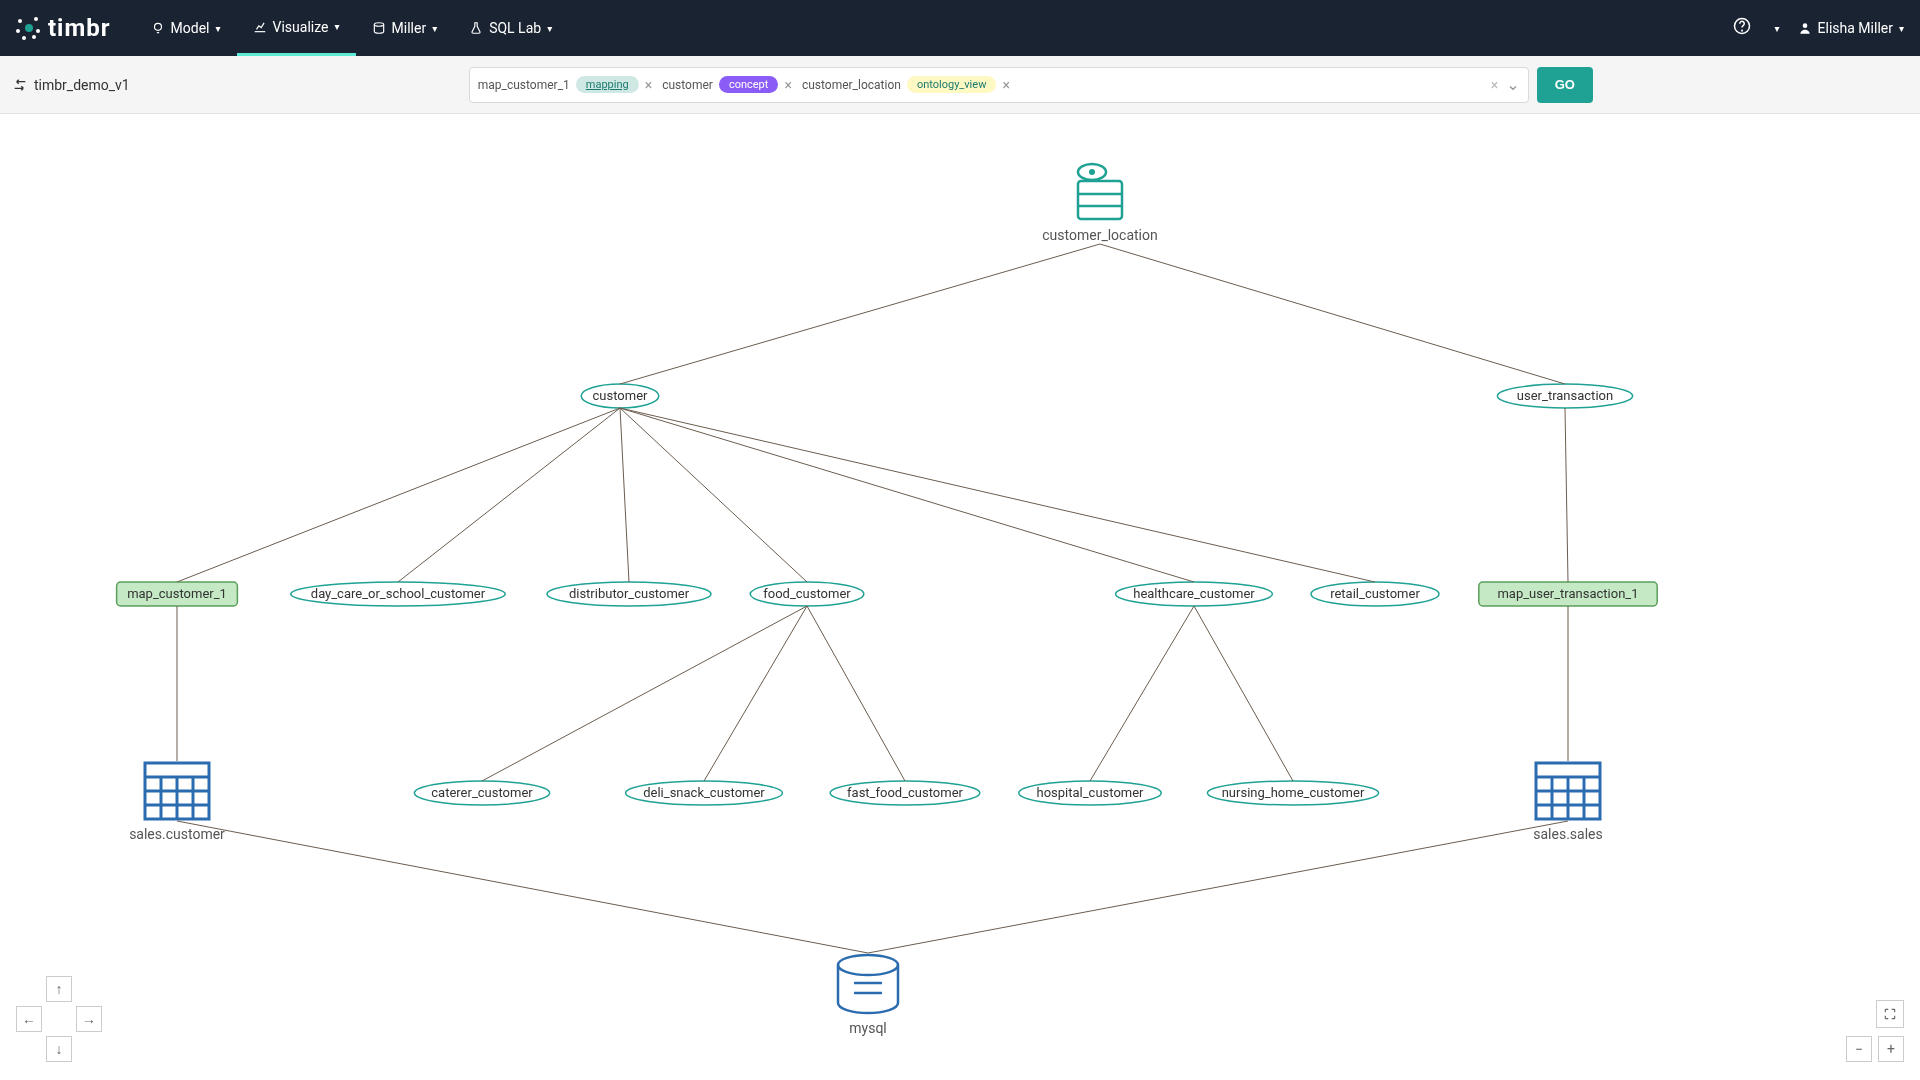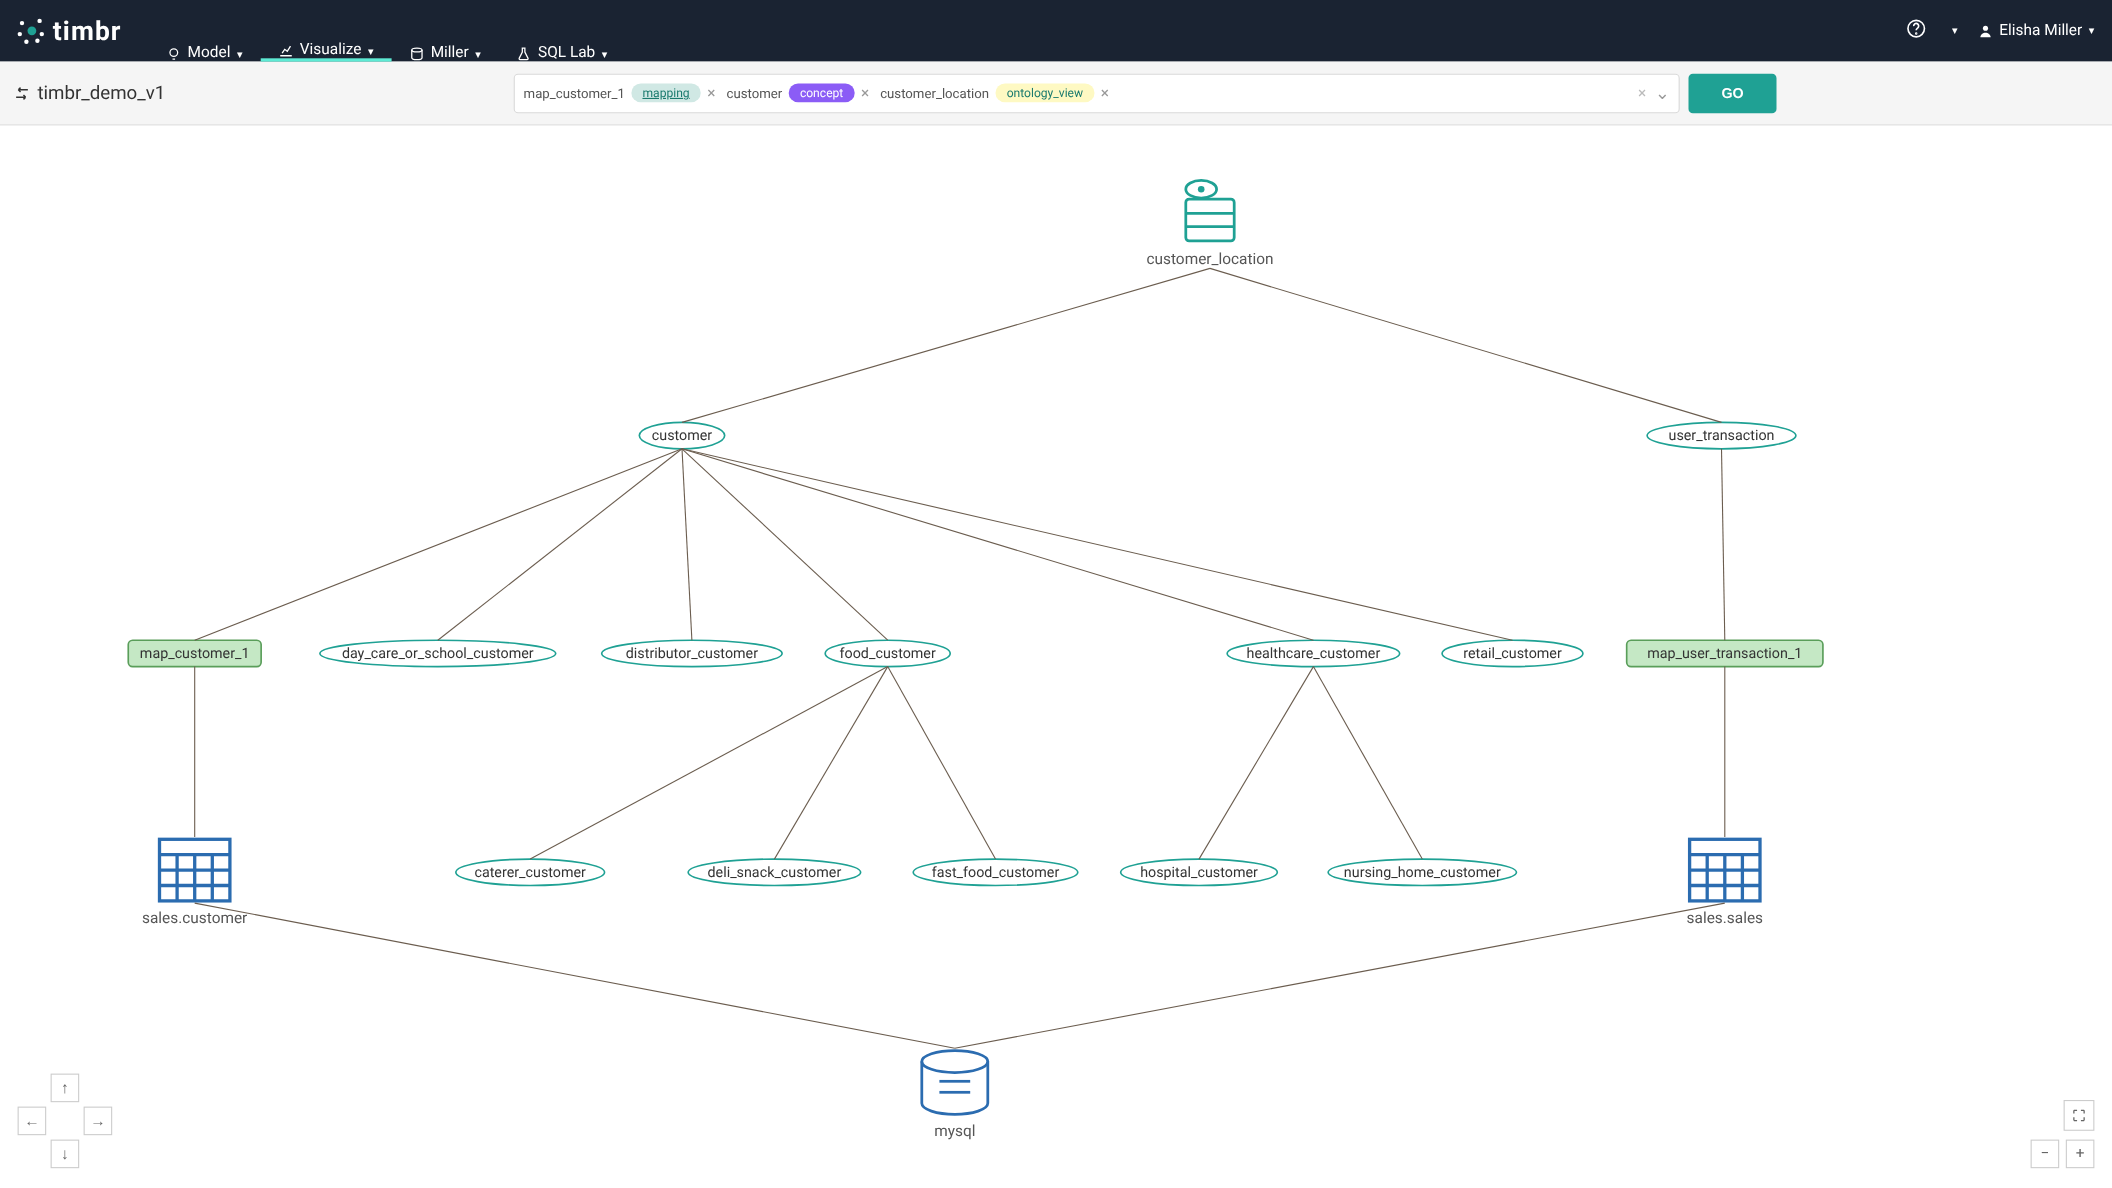--- a/index.html
+++ b/index.html
@@ -4,43 +4,43 @@
 <style>
 * { box-sizing: border-box; margin: 0; padding: 0; }
 body { font-family: -apple-system, BlinkMacSystemFont, "Segoe UI", Roboto, sans-serif; background: #fff; overflow: hidden; width: 1920px; height: 1080px; position: relative; }
 
 
 .topnav { height: 56px; background: #1a2332; display: flex; align-items: center; padding: 0 16px; color: #fff; }
 .logo { display: flex; align-items: center; font-size: 24px; font-weight: 700; letter-spacing: 1px; margin-right: 24px; }
 .logo-icon { width: 26px; height: 26px; margin-right: 6px; position: relative; }
 .logo-icon::before { content:""; position:absolute; width:8px; height:8px; border-radius:50%; background:#1fa194; left:9px; top:9px; }
 .logo-icon span { position:absolute; width:4px; height:4px; border-radius:50%; background:#fff; }
-.nav-item { display:flex; align-items:flex-end; padding:0 16px; height:56px; font-size:14px; cursor:pointer; color:#fff; }
+.nav-item { display:flex; align-items:center; padding:0 16px; height:56px; font-size:14px; cursor:pointer; color:#fff; }
 .nav-item .ni-icon { margin-right:6px; display:inline-flex; }
 .nav-item.active { border-bottom: 3px solid #5eead4; }
 .caret { margin-left:6px; font-size:10px; }
 .topnav-spacer { flex:1; }
 .topnav-right { display:flex; align-items:center; gap:18px; }
 .user-chip { display:flex; align-items:center; font-size:14px; cursor:pointer; }
 
 
 .subbar { height: 58px; background:#f5f5f5; border-bottom:1px solid #e0e0e0; display:flex; align-items:center; padding:0 12px; }
-.model-switch { display:flex; align-items:center; font-size:17px; color:#333; cursor:pointer; margin-right: 24px; }
+.model-switch { display:flex; align-items:center; font-size:14px; color:#333; cursor:pointer; margin-right: 24px; }
 .model-switch svg { margin-right:6px; }
 .search-wrap { flex:1; display:flex; justify-content:center; }
 .search-box { display:flex; align-items:center; background:#fff; border:1px solid #d9d9d9; border-radius:4px; height:36px; width:1060px; padding:0 8px; }
 .tag-group { display:flex; align-items:center; gap:6px; margin-right:10px; font-size:12px; }
 .tag-text { color:#555; }
 .tag-badge { padding:2px 10px; border-radius:10px; font-size:11px; }
 .tag-badge.mapping { background:#d0e8e4; color:#1a7a6e;text-decoration:underline; }
 .tag-badge.concept { background:#8b5cf6; color:#fff; }
 .tag-badge.ontology { background:#fef9c3; color:#1a7a6e; }
 .tag-close { color:#999; cursor:pointer; font-size:14px; }
 .search-spacer { flex:1; }
-.go-btn { height:36px; padding:0 30px; background:#1fa194; color:#fff; border:none; border-radius:4px; font-size:13px; font-weight:600; cursor:pointer; margin-left:8px; }
+.go-btn { height:36px; padding:0 18px; background:#1fa194; color:#fff; border:none; border-radius:4px; font-size:13px; font-weight:600; cursor:pointer; margin-left:8px; }
 
 
 .lineage-panel { position:absolute; top:128px; left:12px; display:flex; align-items:center; background:#fff; border:1px solid #e0e0e0; border-radius:6px; padding:8px 10px 8px 18px; box-shadow:0 1px 3px rgba(0,0,0,0.05); }
 .lineage-label { font-size:17px; color:#333; margin-right:12px; }
 .lineage-drop { width:30px; height:30px; background:#1fa194; border-radius:5px; display:flex; align-items:center; justify-content:center; color:#fff; cursor:pointer; }
 
 
 .canvas { position:absolute; top:116px; left:0; right:0; bottom:0; background:#fff; }
 svg.graph { width:100%; height:100%; }
 

